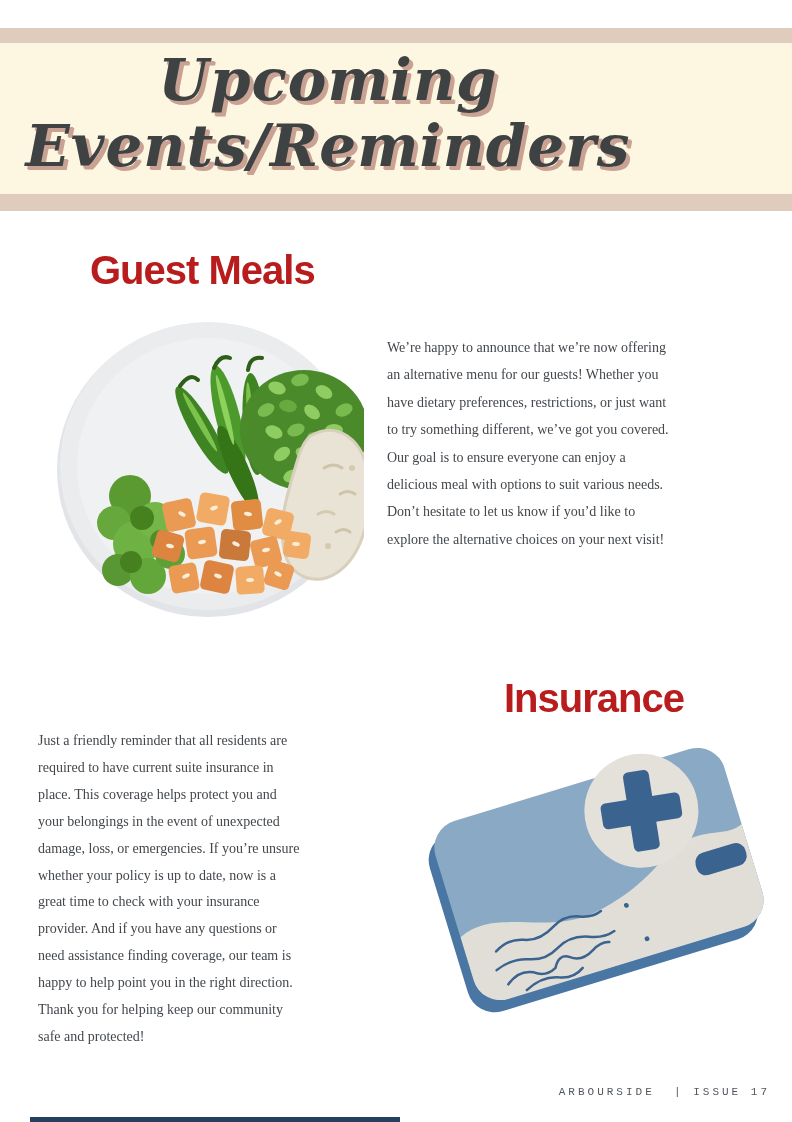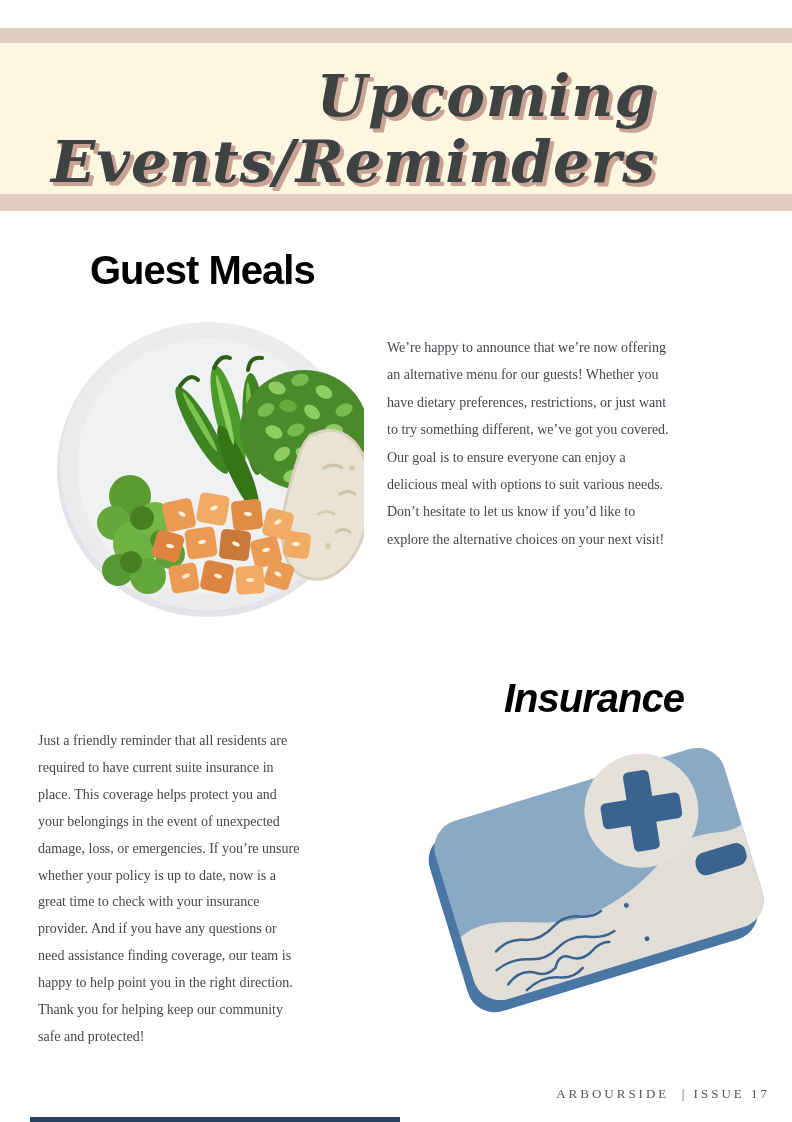--- a/index.html
+++ b/index.html
@@ -13,61 +13,61 @@
   
   .band{position:absolute;left:0;width:792px;background:#dfccbc;}
   .band.top{top:28px;height:15px;}
   .band.bottom{top:194px;height:17px;}
   .banner{
     position:absolute;left:0;top:43px;width:792px;height:151px;
     background:#fdf6e1;
   }
   .title{
     position:absolute;left:0;top:47px;width:656px;
-    text-align:right;
+    text-align:center;
     font-family:"DejaVu Serif", serif;
     font-style:italic;font-weight:bold;
     color:#3e4242;
     text-shadow:3px 3px 0 #c9a294,4px 4px 0 #c9a294;
     white-space:pre-line;
     font-size:58px;line-height:66px;
     letter-spacing:1px;
-    margin-top:16px;
   }
   
   .heading{
     position:absolute;
     font-family:"Liberation Sans", sans-serif;
     font-weight:bold;
-    color:#000000;
+    color:#b91c1c;
     font-size:40px;
     letter-spacing:-1px;
   }
   .heading.guest{left:90px;top:248px;}
-  .heading.insurance{left:504px;top:676px;font-style:italic;}
+  .heading.insurance{left:504px;top:676px;}
   
   .prose{
     position:absolute;
     font-size:14px;
     color:#42474c;
     white-space:pre-line;
   }
   .prose.meals{left:387px;top:334px;width:385px;line-height:27.4px;}
   .prose.insurance{left:38px;top:728px;width:395px;line-height:26.9px;}
   
   .illus{position:absolute;}
   .illus.plate{left:52px;top:318px;}
   .illus.card{left:418px;top:726px;}
   
   .footer{
     position:absolute;right:22px;top:1086px;
-    font-size:13px;
+    font-size:11px;
     letter-spacing:3px;
     color:#51575d;
     white-space:pre;
+    font-family:Liberation Mono, monospace;
   }
   .bottom-bar{
     position:absolute;left:30px;top:1117px;width:370px;height:5px;
     background:#24405e;
   }
 </style>
 </head>
 <body>
 
 <div class="page">

